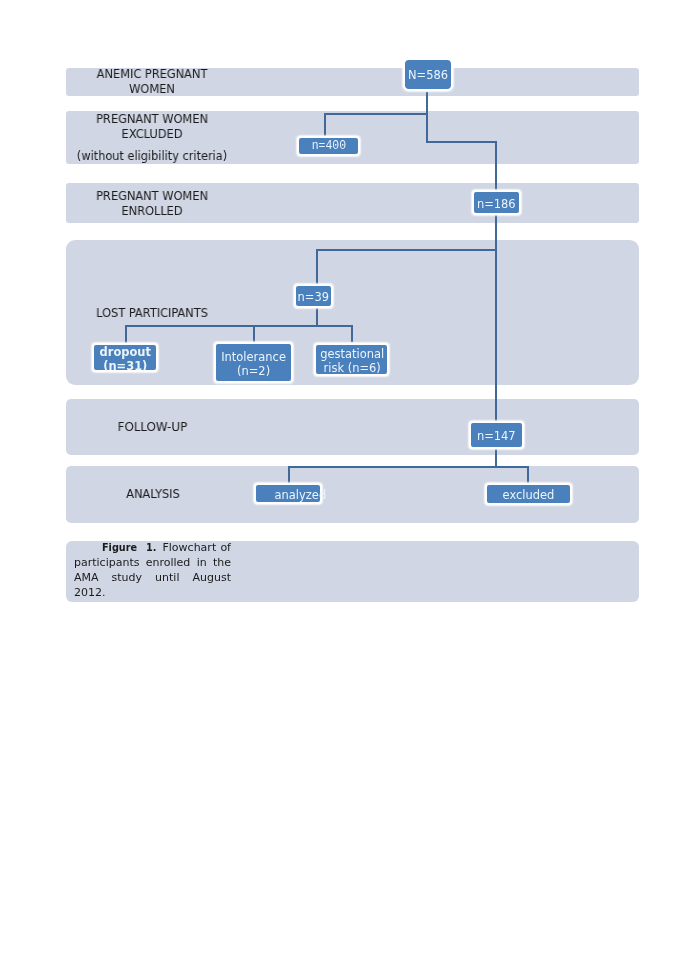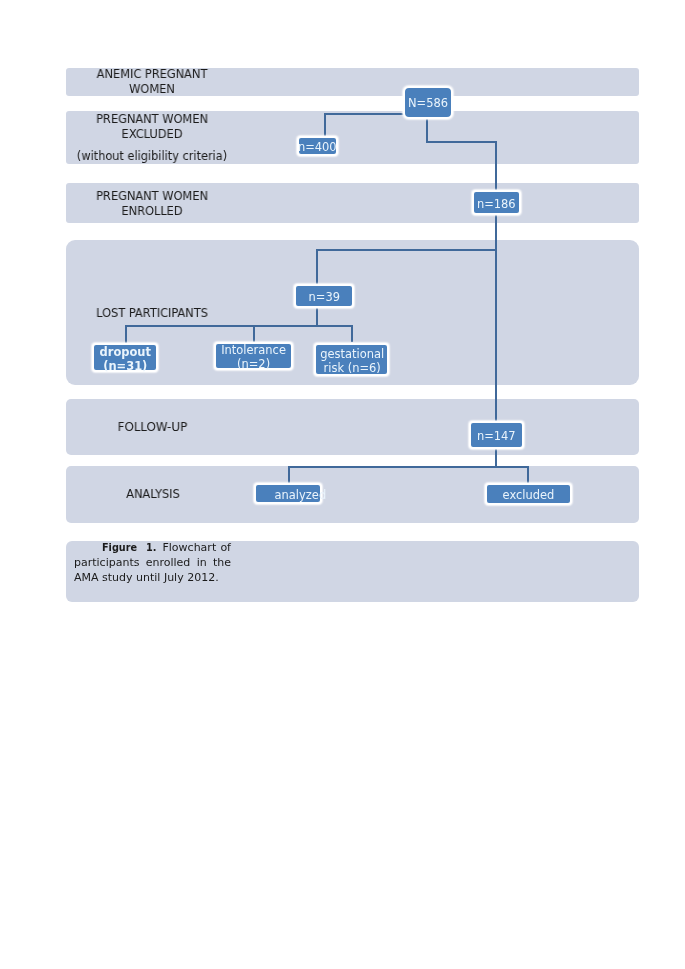--- a/index.html
+++ b/index.html
@@ -48,27 +48,27 @@
   #ln-h{left:315.5px;top:306.2px;width:2.2px;height:20.2px;}
   #ln-i{left:124.6px;top:324.7px;width:228.1px;height:2.2px;}
   #ln-j{left:124.6px;top:324.7px;width:2.2px;height:18.1px;}
   #ln-k{left:252.5px;top:324.7px;width:2.1px;height:17.4px;}
   #ln-l{left:350.6px;top:324.7px;width:2.1px;height:17.6px;}
   #ln-m{left:287.6px;top:465.8px;width:241.3px;height:2.2px;}
   #ln-n{left:287.6px;top:465.8px;width:2.1px;height:17.6px;}
   #ln-o{left:526.6px;top:465.8px;width:2.2px;height:18px;}
 
   
-  #nb0{left:402.6px;top:86px;width:49.6px;height:33px;border-radius:6px;}
+  #nb0{left:402.6px;top:58px;width:49.6px;height:33px;border-radius:6px;}
   #nb0 > span{transform:scaleX(0.91) translateY(-0.4px);}
-  #nb1{left:296.5px;top:136.2px;width:41px;height:19.9px;}
+  #nb1{left:296.5px;top:136.2px;width:63px;height:19.9px;font-family:Liberation Mono, monospace;}
   #nb2{left:471.9px;top:189.9px;width:48.6px;height:25px;text-align:center;}
-  #nb3{left:293.9px;top:283.8px;width:60px;height:23.7px;}
+  #nb3{left:293.9px;top:283.8px;width:39px;height:23.7px;}
   #nb4{left:92.3px;top:342.7px;width:65.9px;height:29px;font-weight:bold;}
-  #nb5{left:213.9px;top:342.1px;width:79.4px;height:28px;}
+  #nb5{left:213.9px;top:342.1px;width:79.4px;height:41px;}
   #nb6{left:314px;top:343.2px;width:75.4px;height:33px;}
   #nb7{left:468.8px;top:421px;width:54.5px;height:27.8px;}
   #nb8{left:254.1px;top:483.3px;width:68.3px;height:21px;padding-left:24px;}
   #nb9{left:484.6px;top:483.4px;width:87px;height:21.8px;}
 
   #caption{left:74px;top:541px;width:157px;}
 </style>
 </head>
 <body>
 
@@ -116,15 +116,15 @@
   <div class="nbox" id="nb4"><span>dropout
 (n=31)</span></div>
   <div class="nbox" id="nb5"><span>Intolerance
 (n=2)</span></div>
   <div class="nbox" id="nb6"><span>gestational
 risk (n=6)</span></div>
   <div class="nbox" id="nb7"><span>n=147</span></div>
   <div class="nbox" id="nb8"><span>analyzed</span></div>
   <div class="nbox" id="nb9"><span>excluded</span></div>
 
-  <div class="cap" id="caption"><b><span class="w">Figure</span> <span class="w">1.</span></b> <span>Flowchart of participants enrolled in the AMA study until July 2012.</span></div>
+  <div class="cap" id="caption"><b><span class="w">Figure</span> <span class="w">1.</span></b> <span>Flowchart of participants enrolled in the AMA study until August 2012.</span></div>
 
 </div>
 
 </body></html>

